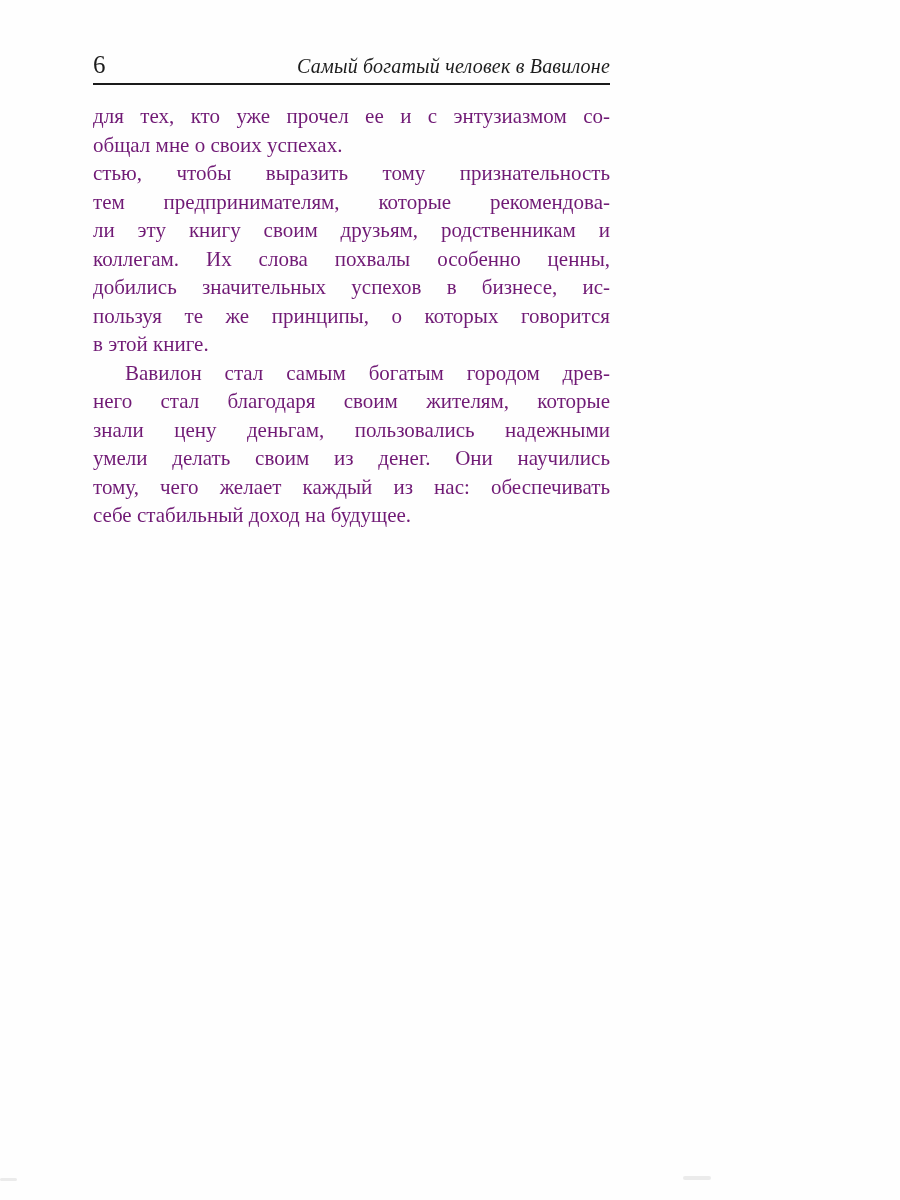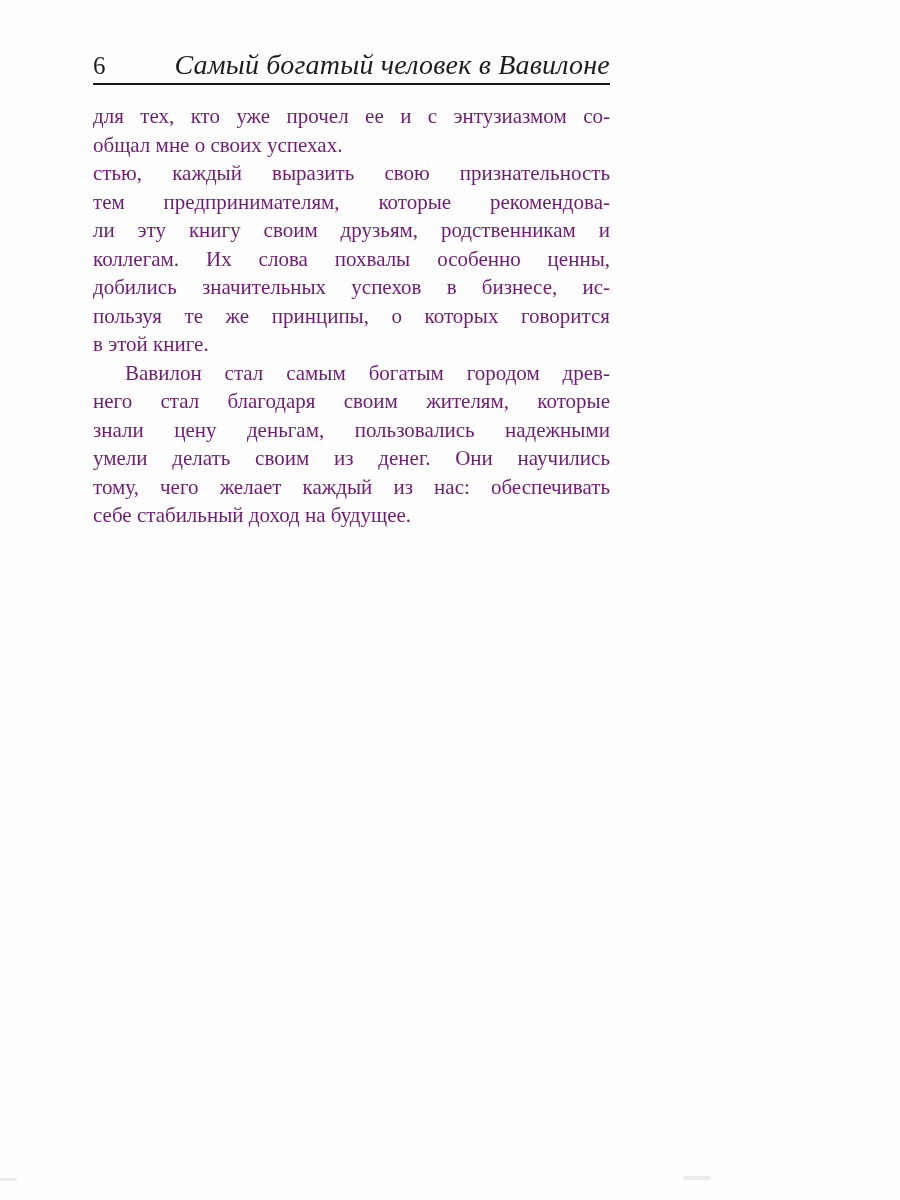--- a/index.html
+++ b/index.html
@@ -29,21 +29,21 @@
     padding-bottom: 4px;
     border-bottom: 2px solid #1a1a1a;
   }
   .page-number {
     font-size: 25px;
     line-height: 26px;
     color: #1c1c1c;
   }
   .running-title {
     font-style: italic;
-    font-size: 28px;
+    font-size: 20px;
     line-height: 26px;
     color: #1c1c1c;
     letter-spacing: 0.2px;
   }
   
   .body-text {
     margin-top: 17px;
     font-size: 21px;
     line-height: 28.5px;
     color: #701a75;
@@ -84,21 +84,21 @@
     </div>
 
     <div class="body-text">
 
       <div class="para">
         <div class="line">для тех, кто уже прочел ее и с энтузиазмом со-</div>
         <div class="line line--last">общал мне о своих успехах.</div>
       </div>
 
       <div class="para">
-        <div class="line">стью, каждый выразить свою признательность</div>
+        <div class="line">стью, чтобы выразить тому признательность</div>
         <div class="line">тем предпринимателям, которые рекомендова-</div>
         <div class="line">ли эту книгу своим друзьям, родственникам и</div>
         <div class="line">коллегам. Их слова похвалы особенно ценны,</div>
         <div class="line">добились значительных успехов в бизнесе, ис-</div>
         <div class="line">пользуя те же принципы, о которых говорится</div>
         <div class="line line--last">в этой книге.</div>
       </div>
 
       <div class="para">
         <div class="line line--indent">Вавилон стал самым богатым городом древ-</div>

